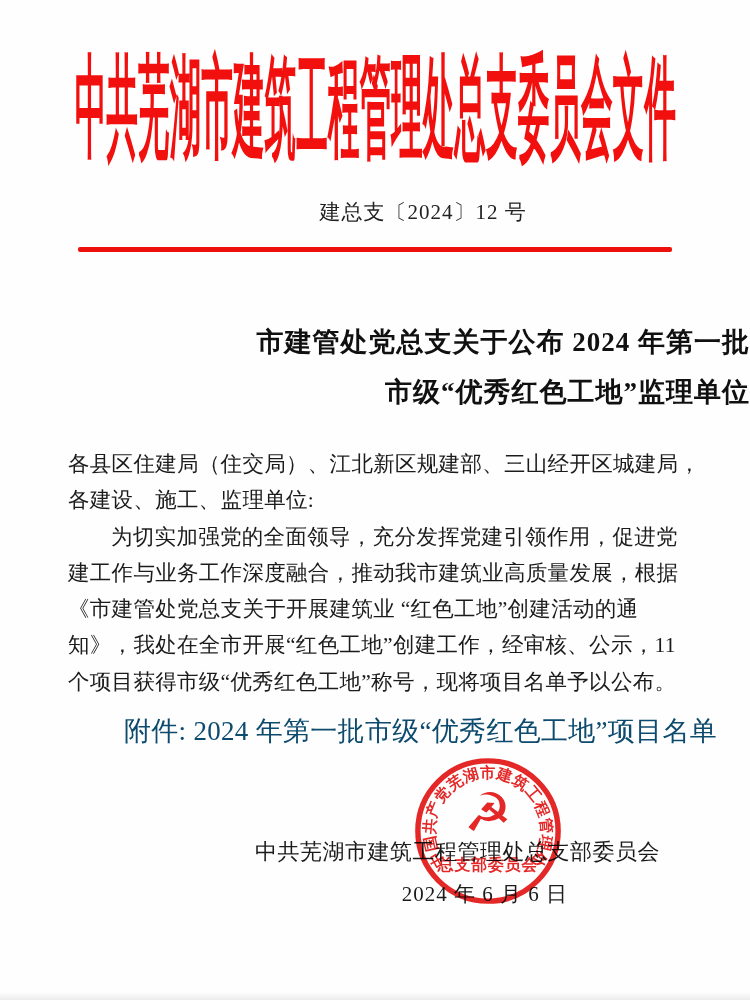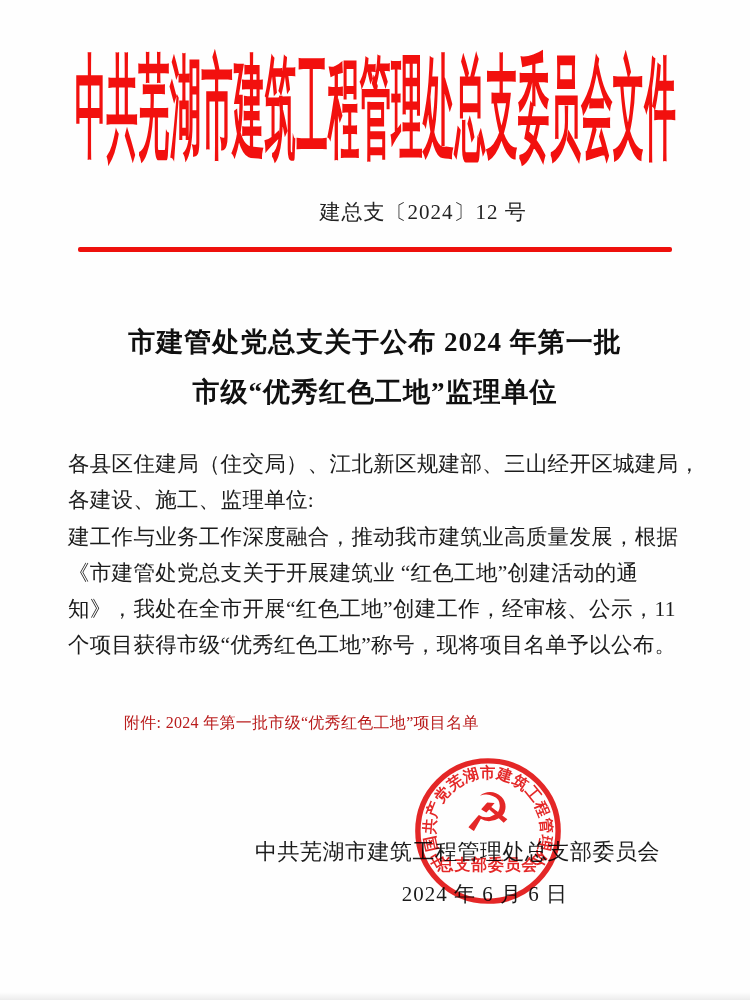--- a/index.html
+++ b/index.html
@@ -40,43 +40,43 @@
     margin-left: 48px;
   }
   .red-line {
     position: absolute; top: 247px; left: 78px;
     width: 594px; height: 5px;
     background: #ee100c;
     border-radius: 2px;
   }
   .doc-title {
     position: absolute; top: 317px; left: 0; width: 750px;
-    text-align: center;
+    text-align: right;
     font-weight: bold;
     font-size: 27px;
     line-height: 50px;
     color: #101010;
     letter-spacing: 1px;
   }
   .body-block {
     position: absolute; top: 446px; left: 68px; width: 594px;
     font-size: 21.5px;
     line-height: 36.3px;
     color: #1b1b1b;
     letter-spacing: 0.3px;
   }
   .body-line { white-space: nowrap; }
   .body-line.indent { text-indent: 43px; }
   .attachment {
     position: absolute; top: 713px; left: 81px; width: 594px;
-    font-size: 16px;
+    font-size: 27px;
     letter-spacing: 0.3px;
     text-indent: 43px;
     white-space: nowrap;
-    color: #b91c1c;
+    color: #0c4a6e;
   }
   .signature {
     position: absolute; top: 837px; left: 0; width: 750px;
     text-align: right; padding-right: 90px;
     font-size: 22px;
     letter-spacing: 0.5px;
     color: #1b1b1b;
   }
   .sig-date {
     position: absolute; top: 880px; left: 0; width: 750px;
@@ -113,20 +113,21 @@
   <div class="red-line"></div>
 
   <div class="doc-title">
     <div>市建管处党总支关于公布 2024 年第一批</div>
     <div>市级“优秀红色工地”监理单位</div>
   </div>
 
   <div class="body-block">
     <div class="body-line">各县区住建局（住交局）、江北新区规建部、三山经开区城建局，</div>
     <div class="body-line">各建设、施工、监理单位:</div>
+    <div class="body-line indent">为切实加强党的全面领导，充分发挥党建引领作用，促进党</div>
     <div class="body-line">建工作与业务工作深度融合，推动我市建筑业高质量发展，根据</div>
     <div class="body-line">《市建管处党总支关于开展建筑业 “红色工地”创建活动的通</div>
     <div class="body-line">知》，我处在全市开展“红色工地”创建工作，经审核、公示，11</div>
     <div class="body-line">个项目获得市级“优秀红色工地”称号，现将项目名单予以公布。</div>
   </div>
 
   <div class="attachment">附件: 2024 年第一批市级“优秀红色工地”项目名单</div>
 
   <div class="signature">中共芜湖市建筑工程管理处总支部委员会</div>
 

